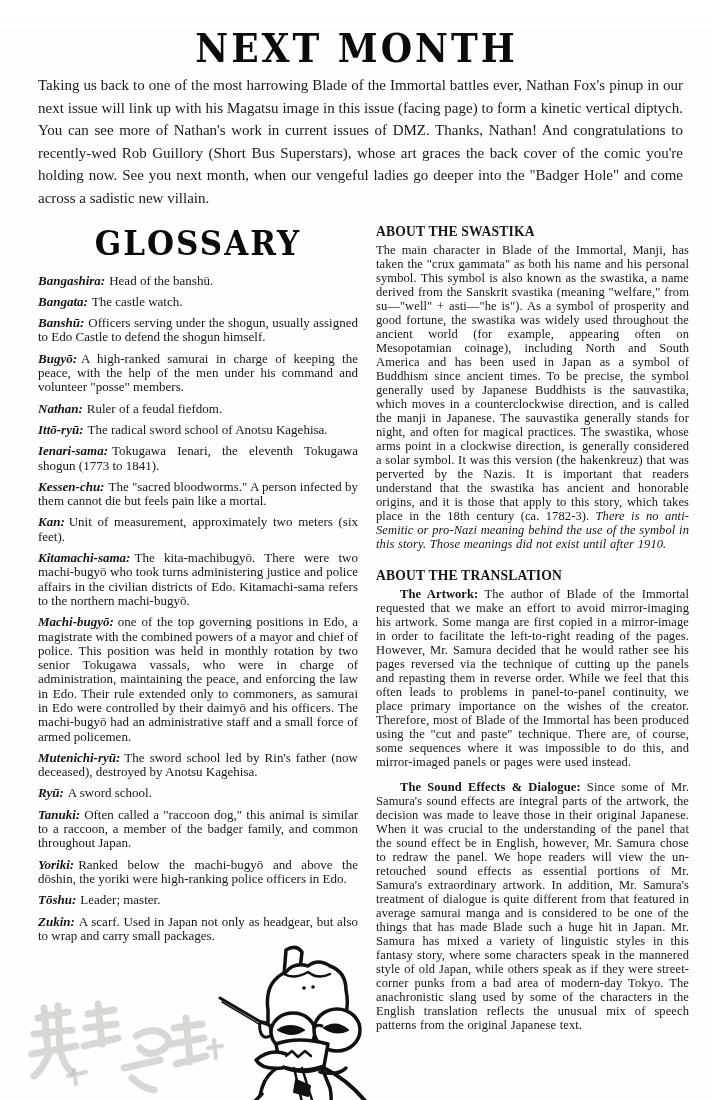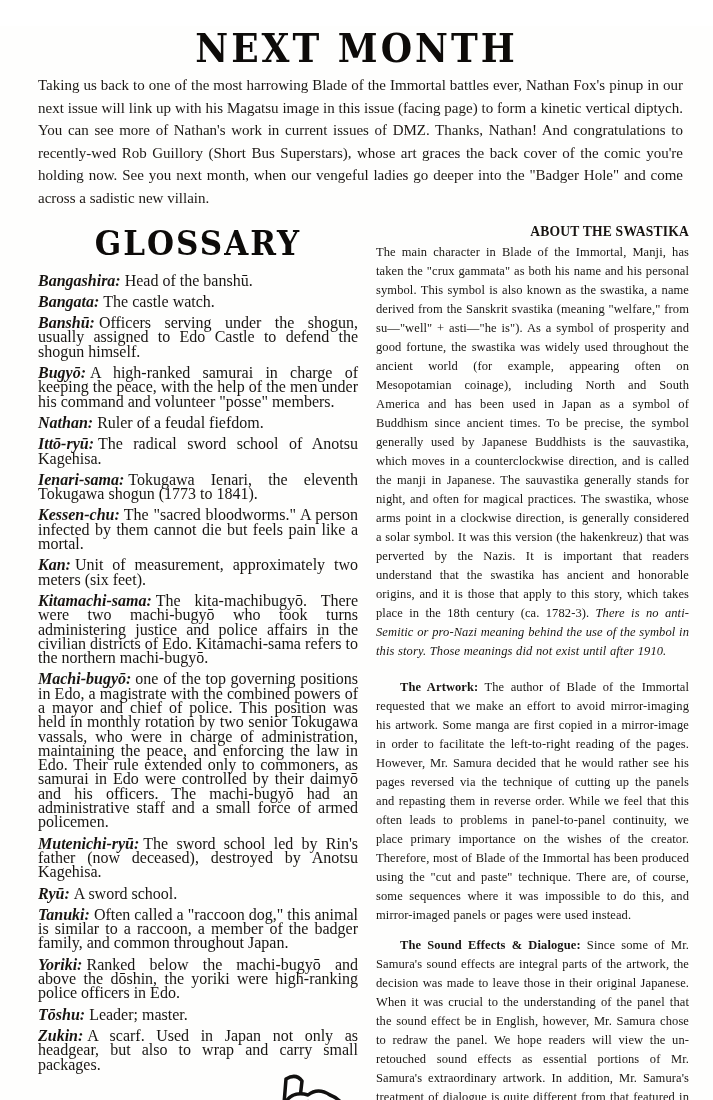--- a/index.html
+++ b/index.html
@@ -13,26 +13,26 @@
   h1.display-title{font-size:36px;letter-spacing:3px;margin:26px 0 4px 0;line-height:44px;}
   h2.display-title{font-size:31px;letter-spacing:2px;margin:0 0 12px 0;line-height:38px;}
 
   .intro{margin:2px 30px 0 38px;font-size:15px;line-height:22.6px;text-align:justify;
        color:#1c1814;}
 
   .columns{display:flex;gap:18px;margin:14px 24px 0 38px;align-items:flex-start;}
   .col-left{width:320px;flex:0 0 320px;}
   .col-right{flex:1 1 auto;min-width:0;}
 
-  .entry{margin:0 0 7px 0;font-size:16px;line-height:14.3px;text-align:justify;}
+  .entry{margin:0 0 7px 0;font-size:13px;line-height:14.3px;text-align:justify;}
   .entry .term{font-style:italic;font-weight:bold;margin-right:4px;}
 
   .col-right h3{font-size:13.6px;font-weight:bold;letter-spacing:.2px;margin:0 0 3px 0;
-       font-family:"Liberation Serif",serif;text-align:right;}
-  .col-right p{margin:0 0 11px 0;font-size:12.5px;line-height:19px;text-align:justify;
+       font-family:"Liberation Serif",serif;}
+  .col-right p{margin:0 0 11px 0;font-size:12.5px;line-height:14px;text-align:justify;
        letter-spacing:.1px;word-spacing:.4px;}
   .col-right .runin{font-weight:bold;margin-left:24px;}
   .col-right .em{font-style:italic;}
   .section-gap{height:6px;}
 
   .art-area{position:relative;height:185px;margin-top:4px;}
   .graffiti{position:absolute;left:-14px;top:40px;opacity:.85;}
   .chibi{position:absolute;right:-16px;top:-10px;}
 
   .footer{position:absolute;left:0;right:0;bottom:16px;text-align:center;
@@ -155,20 +155,21 @@
         </svg>
       </div>
     </div>
 
     <div class="col-right">
       <h3>ABOUT THE SWASTIKA</h3>
       <p><span>The main character in Blade of the Immortal, Manji, has taken the "crux gammata" as both his name and his personal symbol. This symbol is also known as the swastika, a name derived from the Sanskrit svastika (meaning "welfare," from su—"well" + asti—"he is"). As a symbol of prosperity and good fortune, the swastika was widely used throughout the ancient world (for example, appearing often on Mesopotamian coinage), including North and South America and has been used in Japan as a symbol of Buddhism since ancient times. To be precise, the symbol generally used by Japanese Buddhists is the sauvastika, which moves in a counterclockwise direction, and is called the manji in Japanese. The sauvastika generally stands for night, and often for magical practices. The swastika, whose arms point in a clockwise direction, is generally considered a solar symbol. It was this version (the hakenkreuz) that was perverted by the Nazis. It is important that readers understand that the swastika has ancient and honorable origins, and it is those that apply to this story, which takes place in the 18th century (ca. 1782-3).</span> <span class="em">There is no anti-Semitic or pro-Nazi meaning behind the use of the symbol in this story. Those meanings did not exist until after 1910.</span></p>
 
       <div class="section-gap"></div>
 
+      <h3>ABOUT THE TRANSLATION</h3>
       <p><span class="runin">The Artwork:</span> <span>The author of Blade of the Immortal requested that we make an effort to avoid mirror-imaging his artwork. Some manga are first copied in a mirror-image in order to facilitate the left-to-right reading of the pages. However, Mr. Samura decided that he would rather see his pages reversed via the technique of cutting up the panels and repasting them in reverse order. While we feel that this often leads to problems in panel-to-panel continuity, we place primary importance on the wishes of the creator. Therefore, most of Blade of the Immortal has been produced using the "cut and paste" technique. There are, of course, some sequences where it was impossible to do this, and mirror-imaged panels or pages were used instead.</span></p>
 
       <p><span class="runin">The Sound Effects &amp; Dialogue:</span> <span>Since some of Mr. Samura's sound effects are integral parts of the artwork, the decision was made to leave those in their original Japanese. When it was crucial to the understanding of the panel that the sound effect be in English, however, Mr. Samura chose to redraw the panel. We hope readers will view the un-retouched sound effects as essential portions of Mr. Samura's extraordinary artwork. In addition, Mr. Samura's treatment of dialogue is quite different from that featured in average samurai manga and is considered to be one of the things that has made Blade such a huge hit in Japan. Mr. Samura has mixed a variety of linguistic styles in this fantasy story, where some characters speak in the mannered style of old Japan, while others speak as if they were street-corner punks from a bad area of modern-day Tokyo. The anachronistic slang used by some of the characters in the English translation reflects the unusual mix of speech patterns from the original Japanese text.</span></p>
     </div>
   </div>
 
   <div class="footer"><span class="t">Blade of the Immortal</span><span> and all related characters and elements are property of Hiroaki Samura © 2007. All rights reserved.</span></div>
 </div>
 
 </body></html>

